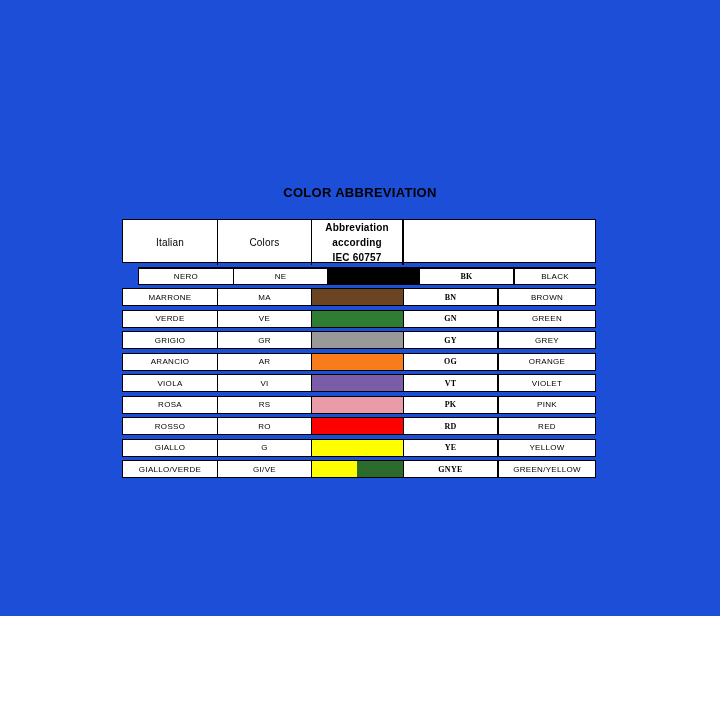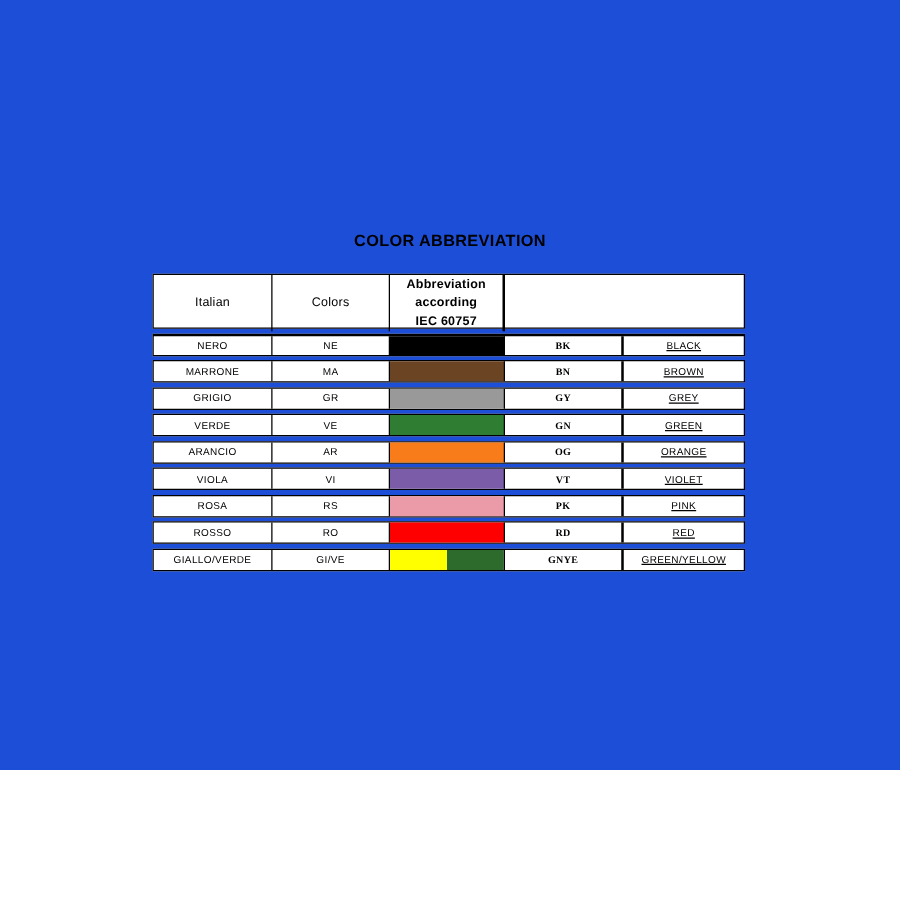--- a/index.html
+++ b/index.html
@@ -65,33 +65,33 @@
     gap: 3.5px;
   }
   .row {
     display: grid;
     grid-template-columns: 95px 94px 92px 95px 1fr;
     height: 18px;
     border: 1.5px solid #000;
     box-sizing: border-box;
     background: #fff;
   }
-  .row:first-child { border-top-width: 2.5px; }
+  .row:first-child { border-top-width: 2.5px; margin-left: 16px; }
   .row .cell {
     display: flex;
     align-items: center;
     justify-content: center;
     font-size: 8px;
     letter-spacing: 0.3px;
     border-right: 1px solid #000;
     overflow: hidden;
     white-space: nowrap;
   }
   .row .c4 { border-right: 2.5px solid #000; font-weight: bold; font-family: Liberation Serif, serif; }
-  .row .c5 { border-right: none; text-decoration: underline; }
+  .row .c5 { border-right: none; }
 </style>
 </head>
 <body>
 
 <div class="page">
 
   <div class="doc-title">COLOR ABBREVIATION</div>
 
   <div class="color-table">
 
@@ -112,32 +112,32 @@
           <div class="cell c5">BLACK</div>
         </div>
         <div class="row">
           <div class="cell c1">MARRONE</div>
           <div class="cell c2">MA</div>
           <div class="cell c3" style="background: rgb(107, 68, 35);"></div>
           <div class="cell c4">BN</div>
           <div class="cell c5">BROWN</div>
         </div>
         <div class="row">
+          <div class="cell c1">VERDE</div>
+          <div class="cell c2">VE</div>
+          <div class="cell c3" style="background: rgb(46, 125, 50);"></div>
+          <div class="cell c4">GN</div>
+          <div class="cell c5">GREEN</div>
+        </div>
+        <div class="row">
           <div class="cell c1">GRIGIO</div>
           <div class="cell c2">GR</div>
           <div class="cell c3" style="background: rgb(153, 153, 153);"></div>
           <div class="cell c4">GY</div>
           <div class="cell c5">GREY</div>
-        </div>
-        <div class="row">
-          <div class="cell c1">VERDE</div>
-          <div class="cell c2">VE</div>
-          <div class="cell c3" style="background: rgb(46, 125, 50);"></div>
-          <div class="cell c4">GN</div>
-          <div class="cell c5">GREEN</div>
         </div>
         <div class="row">
           <div class="cell c1">ARANCIO</div>
           <div class="cell c2">AR</div>
           <div class="cell c3" style="background: rgb(249, 124, 27);"></div>
           <div class="cell c4">OG</div>
           <div class="cell c5">ORANGE</div>
         </div>
         <div class="row">
           <div class="cell c1">VIOLA</div>
@@ -154,20 +154,27 @@
           <div class="cell c5">PINK</div>
         </div>
         <div class="row">
           <div class="cell c1">ROSSO</div>
           <div class="cell c2">RO</div>
           <div class="cell c3" style="background: rgb(255, 0, 0);"></div>
           <div class="cell c4">RD</div>
           <div class="cell c5">RED</div>
         </div>
         <div class="row">
+          <div class="cell c1">GIALLO</div>
+          <div class="cell c2">G</div>
+          <div class="cell c3" style="background: rgb(255, 255, 0);"></div>
+          <div class="cell c4">YE</div>
+          <div class="cell c5">YELLOW</div>
+        </div>
+        <div class="row">
           <div class="cell c1">GIALLO/VERDE</div>
           <div class="cell c2">GI/VE</div>
           <div class="cell c3" style="background: linear-gradient(90deg, rgb(255, 255, 0) 0%, rgb(255, 255, 0) 50%, rgb(45, 107, 45) 50%, rgb(45, 107, 45) 100%);"></div>
           <div class="cell c4">GNYE</div>
           <div class="cell c5">GREEN/YELLOW</div>
         </div>
       </div>
 
   </div>
 </div>

